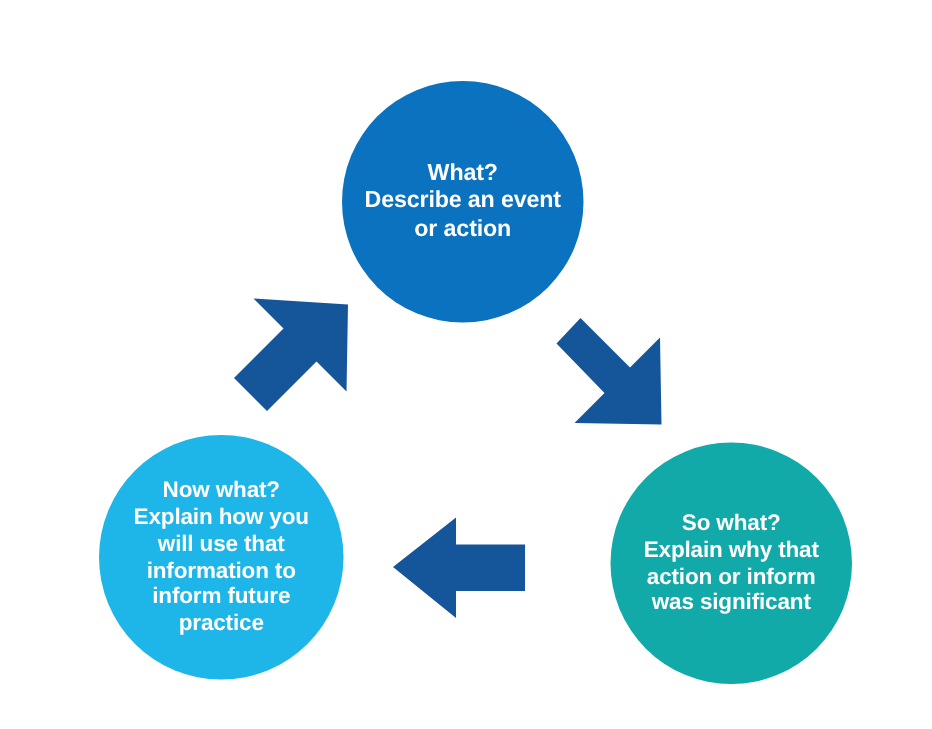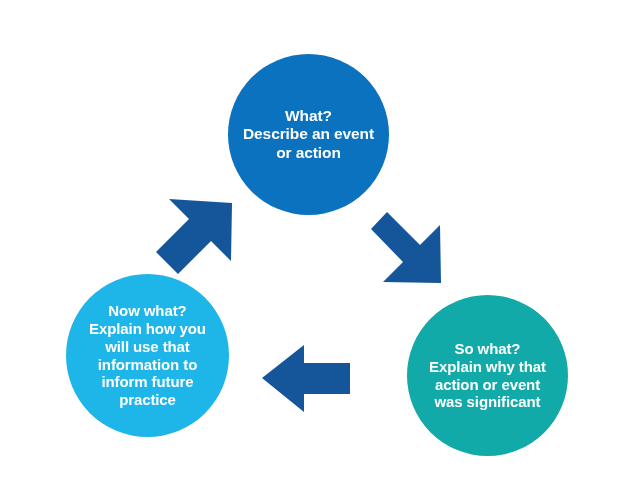--- a/index.html
+++ b/index.html
@@ -50,21 +50,21 @@
   #node-what .node-label { font-size: 15.5px; }
   #node-sowhat {
     left: 407px;
     top: 295px;
     width: 161px;
     height: 161px;
   }
   #node-sowhat .node-label { font-size: 15px; }
   #node-nowwhat {
     left: 66px;
-    top: 274px;
+    top: 290px;
     width: 163px;
     height: 163px;
   }
   #node-nowwhat .node-label { font-size: 15px; }
 </style>
 </head>
 <body style="background: rgb(255, 255, 255);">
 
 <div id="canvas" style="background: rgb(255, 255, 255);">
 
@@ -82,21 +82,21 @@
 
   <div class="node" id="node-what" style="background: rgb(10, 114, 190);">
     <div class="node-label" style="color: rgb(255, 255, 255);">What?
 Describe an event
 or action</div>
   </div>
 
   <div class="node" id="node-sowhat" style="background: rgb(17, 170, 168);">
     <div class="node-label" style="color: rgb(255, 255, 255);">So what?
 Explain why that
-action or event
+action or inform
 was significant</div>
   </div>
 
   <div class="node" id="node-nowwhat" style="background: rgb(30, 181, 232);">
     <div class="node-label" style="color: rgb(255, 255, 255);">Now what?
 Explain how you
 will use that
 information to
 inform future
 practice</div>

